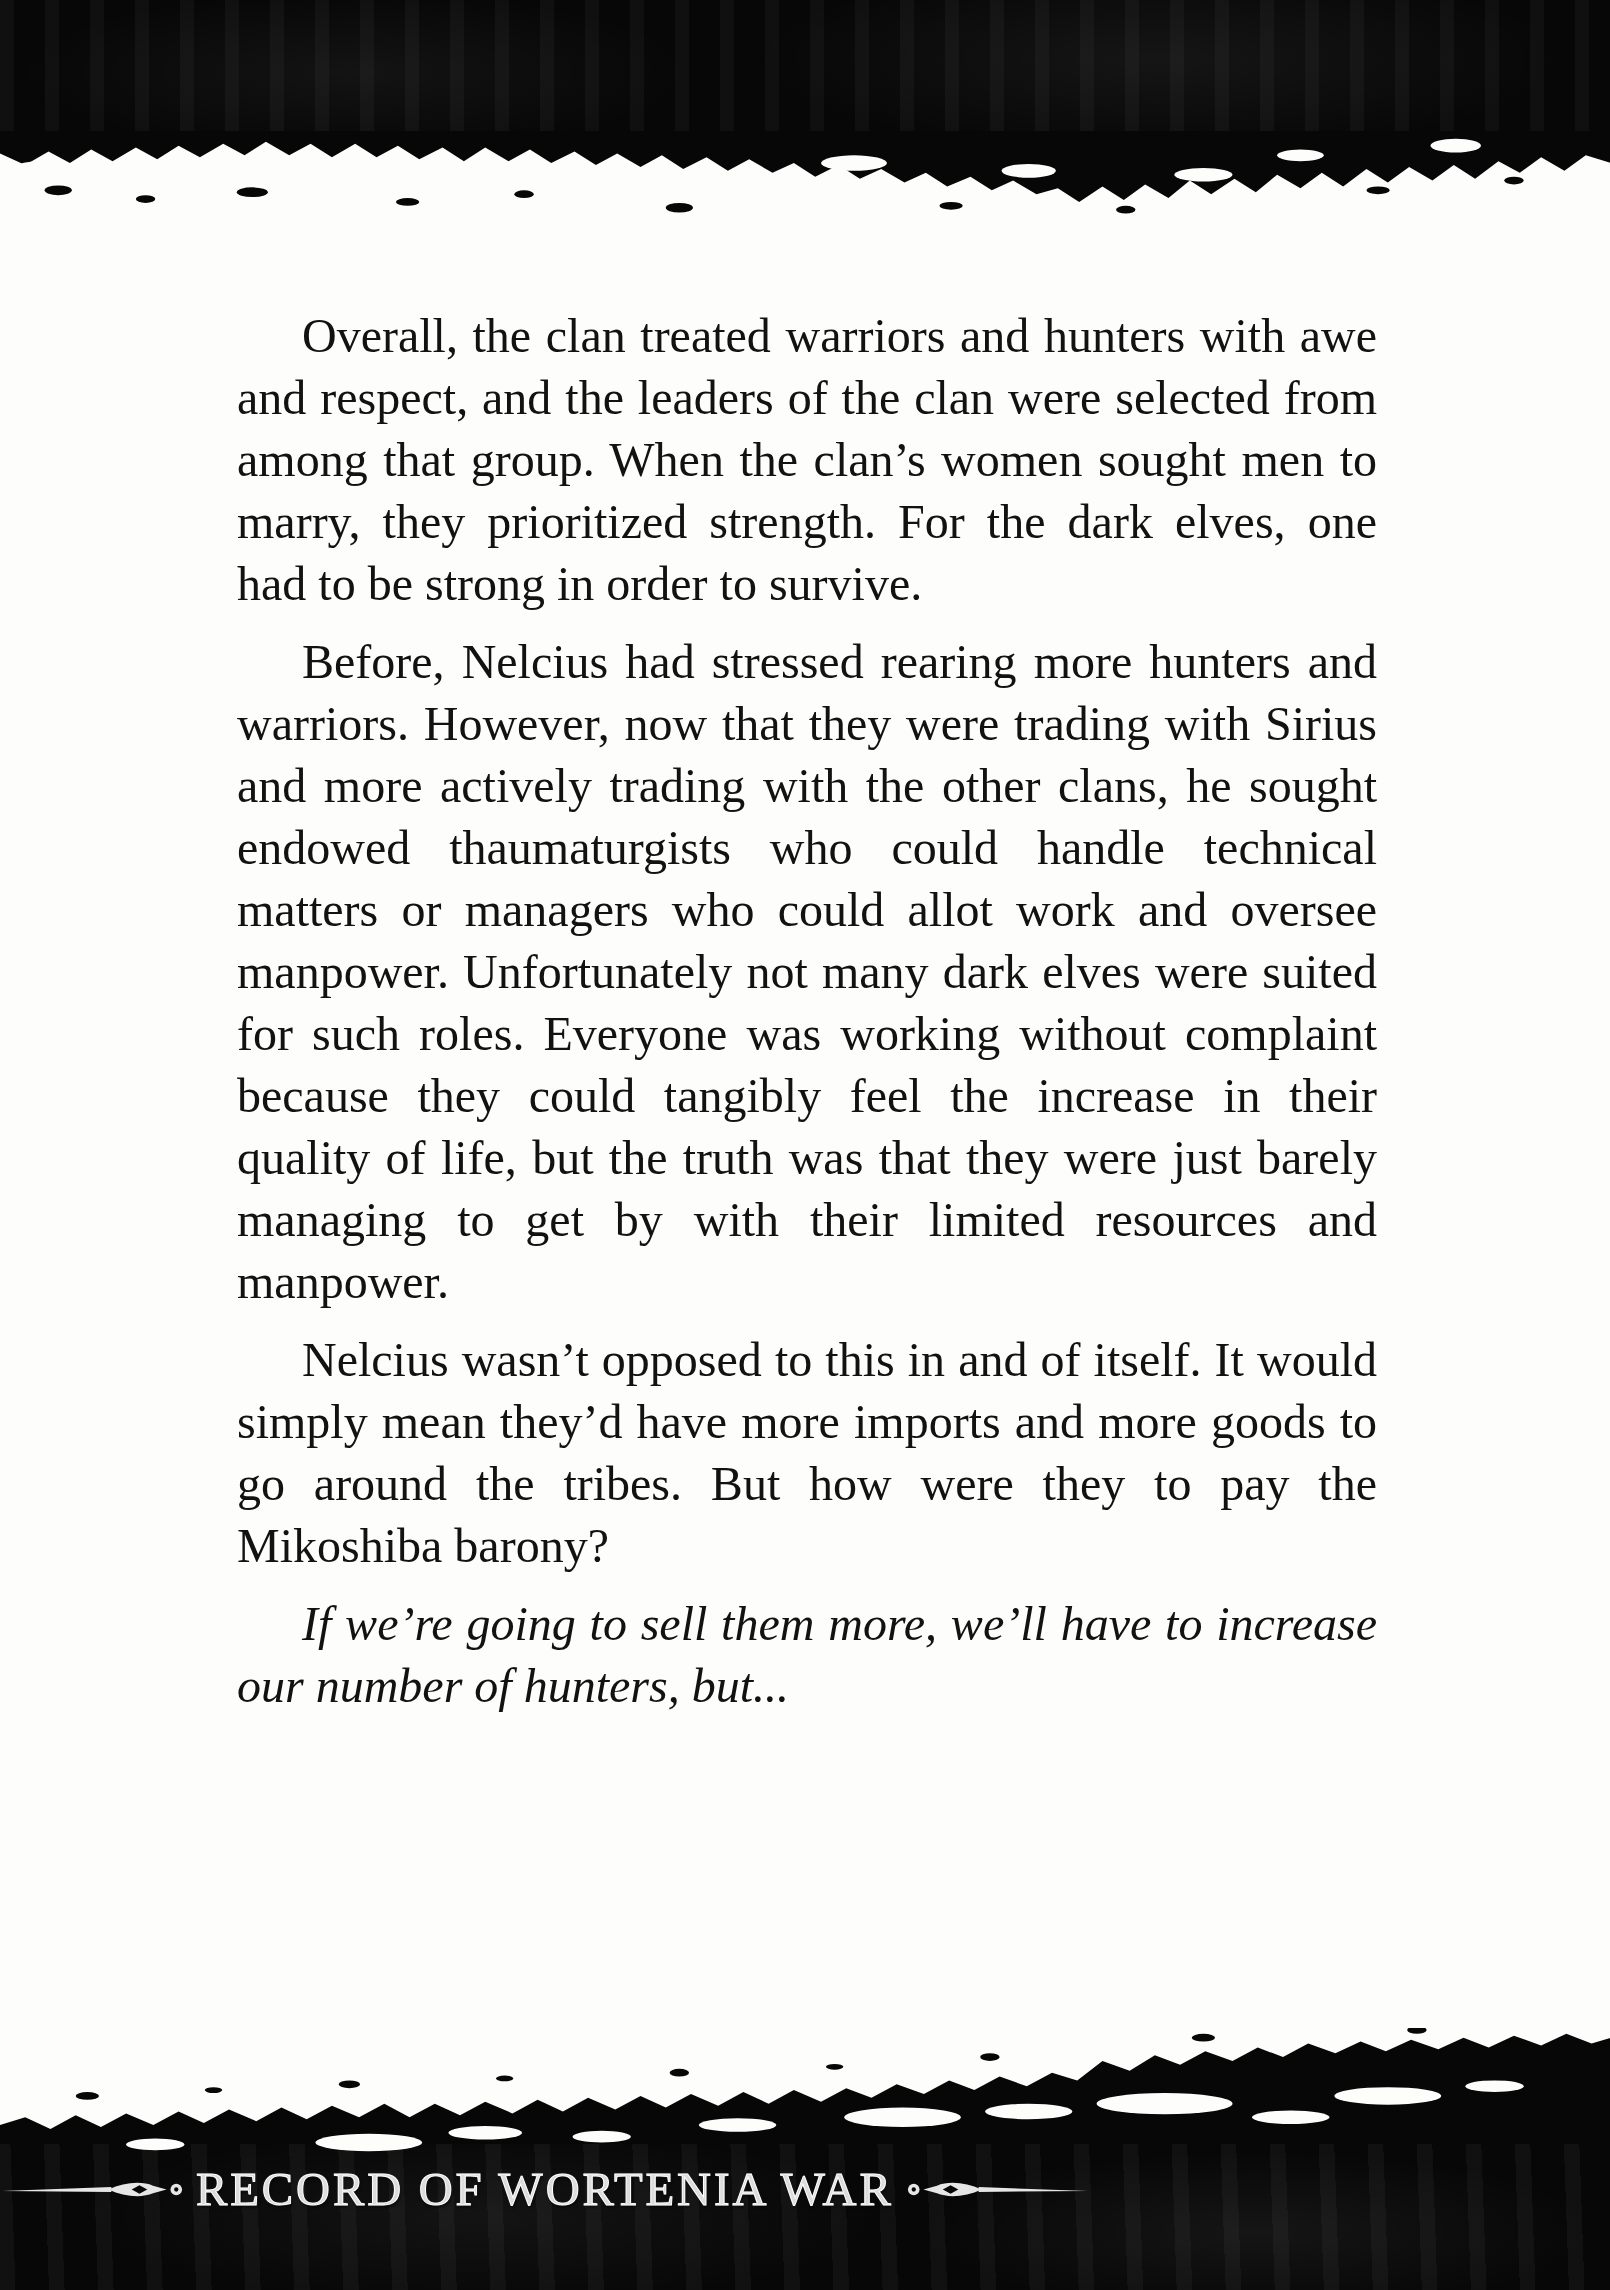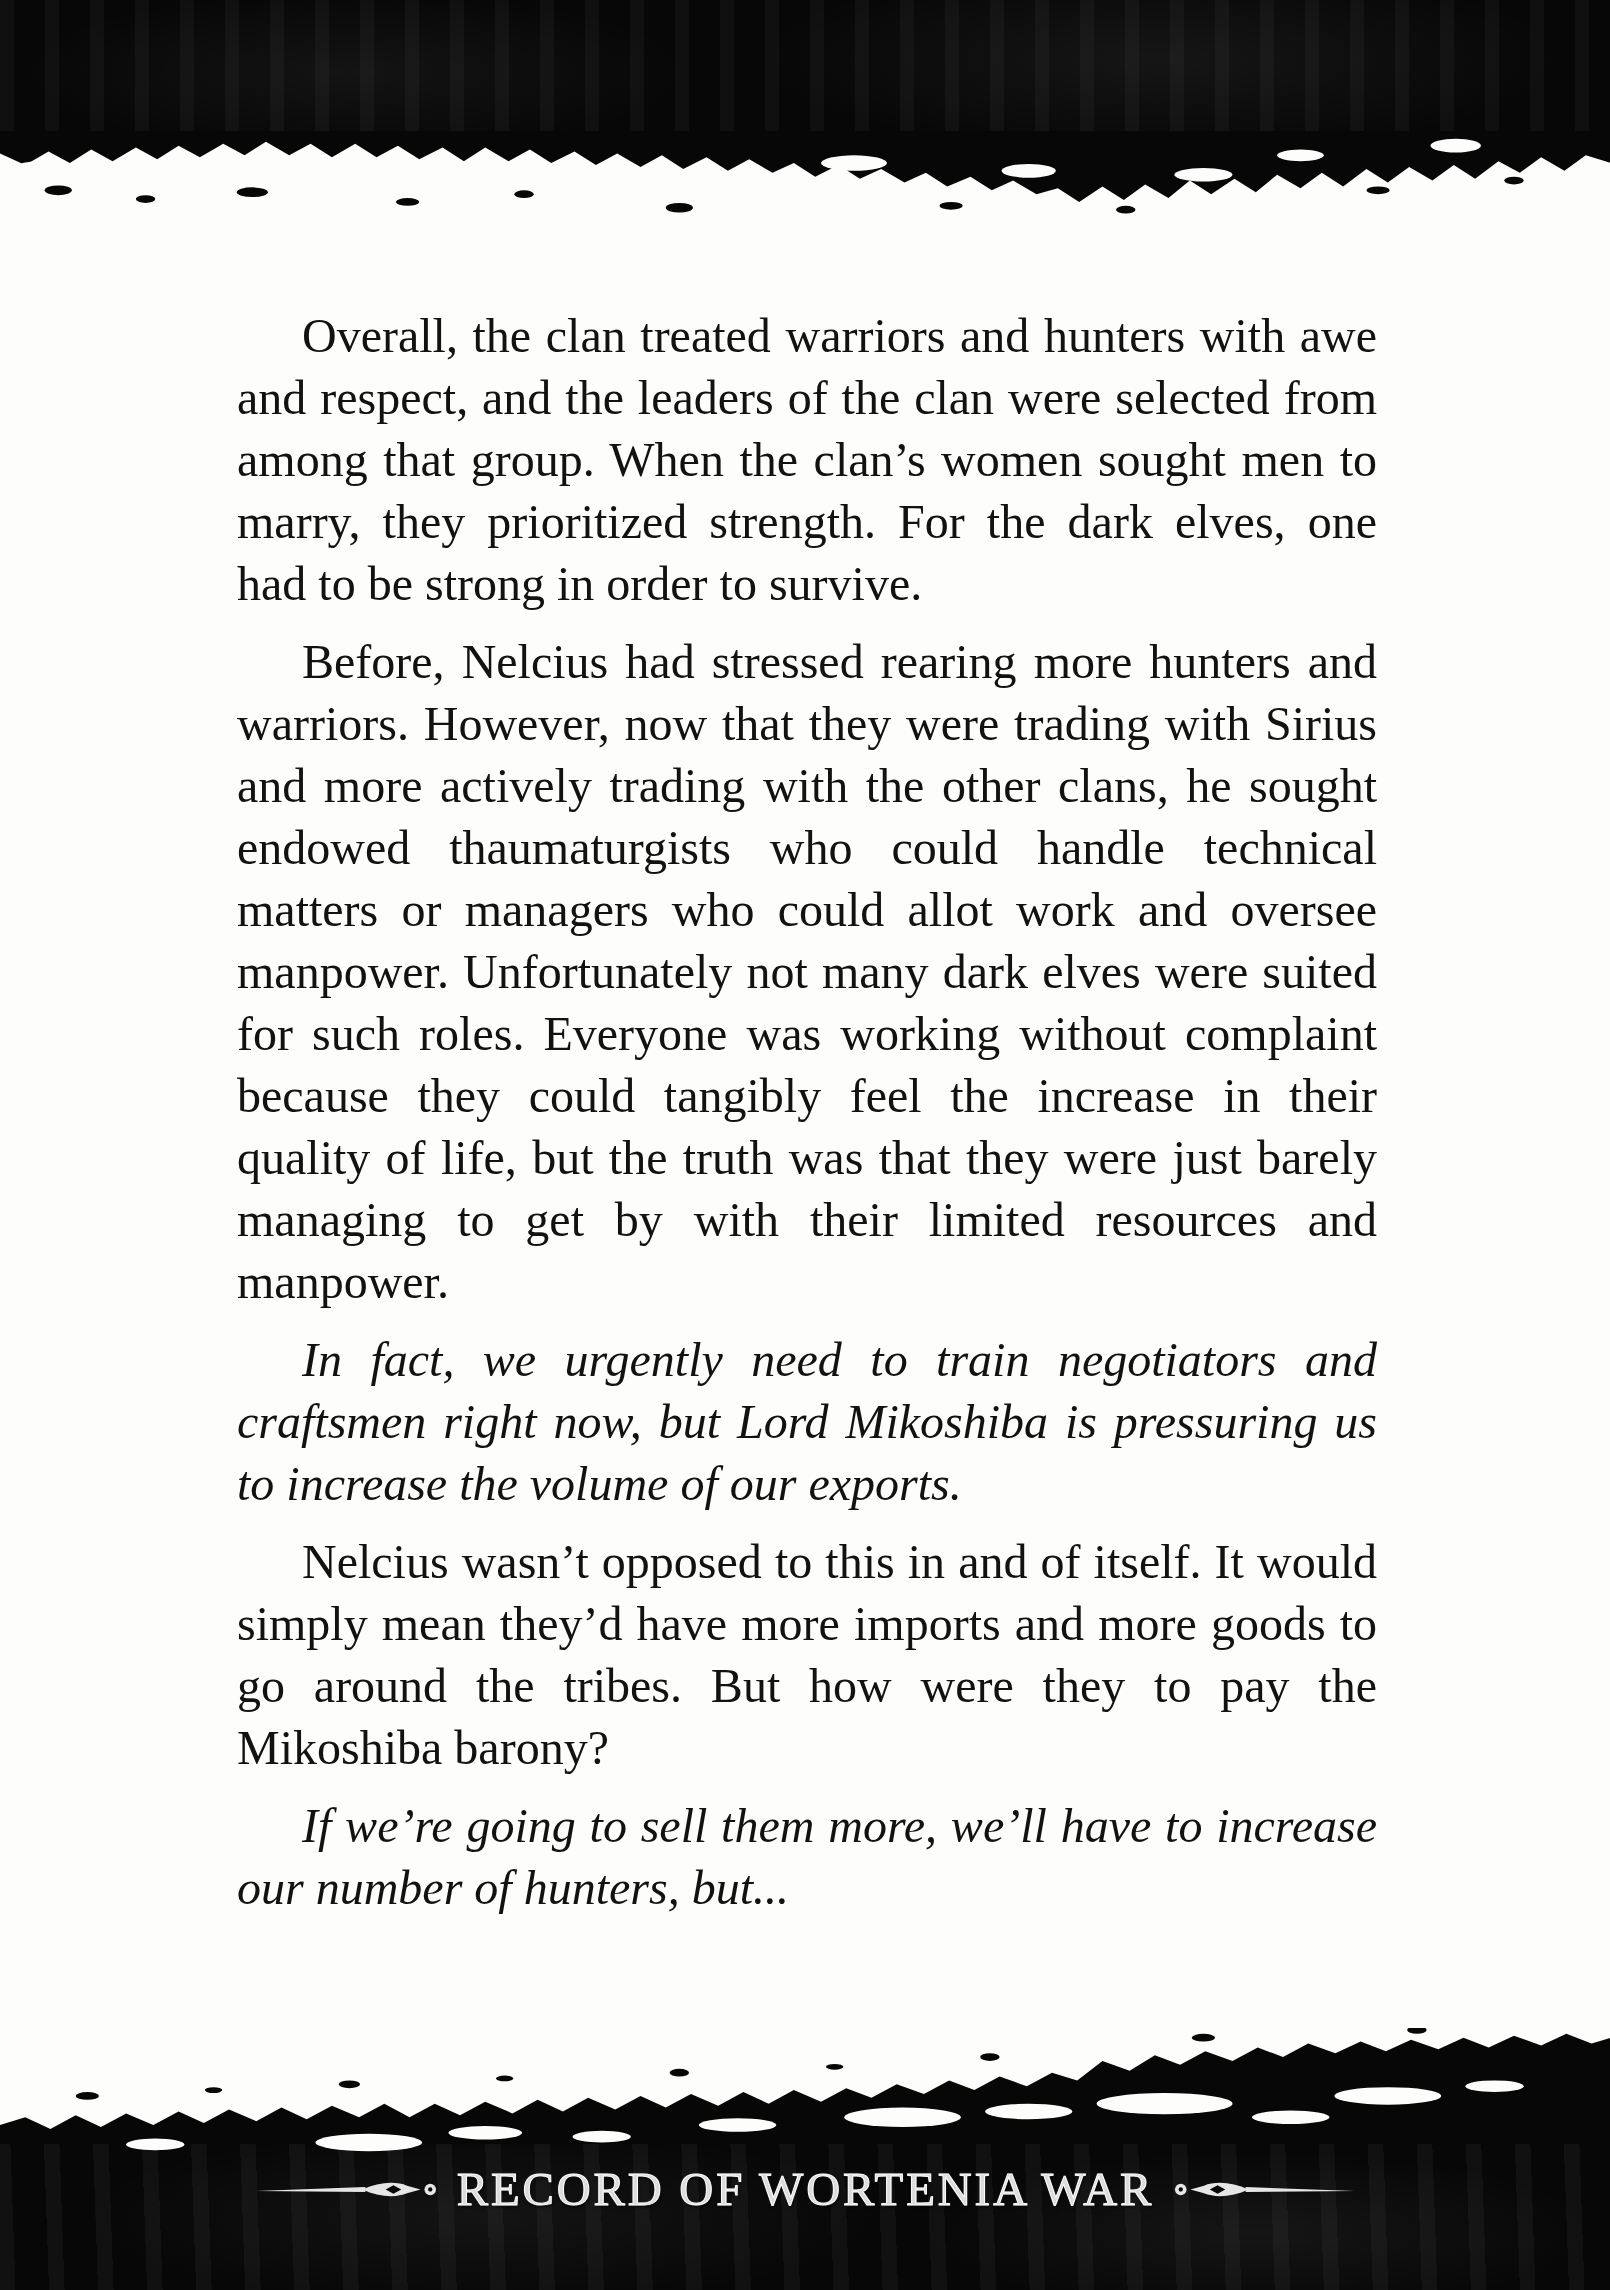--- a/index.html
+++ b/index.html
@@ -36,21 +36,21 @@
   }
   .text-block{
     position:absolute;left:221px;top:289px;width:1172px;
     font-size:48px;line-height:62px;color:var(--ink);
     text-align:justify;
   }
   .para{margin:16px;text-indent:65px;}
   .para.italic{font-style:italic;}
   .footer{
     position:absolute;bottom:74px;left:0;width:1611px;
-    display:flex;align-items:center;justify-content:center;gap:19px;
+    display:flex;align-items:center;gap:12px;
   }
   .footer-title{
     font-size:47px;letter-spacing:2.9px;white-space:nowrap;
     color:var(--title);
     -webkit-text-stroke:1px #ffffff;
     text-shadow:0 0 1.9px rgba(255,255,255,0.35), 1px 1.9px 2.9px rgba(0,0,0,0.9);
     font-weight:normal;
   }
   .flourish{display:block;}
   .flourish-fill{fill:#e6e6e6;}
@@ -87,21 +87,20 @@
     <ellipse class="gap-fill" cx="1240" cy="180" rx="30" ry="7"></ellipse>
     <ellipse class="gap-fill" cx="1340" cy="160" rx="24" ry="6"></ellipse>
     <ellipse class="gap-fill" cx="1500" cy="150" rx="26" ry="7"></ellipse>
     <ellipse class="gap-fill" cx="40" cy="172" rx="22" ry="6"></ellipse>
   </svg>
   <div class="texture texture-top"></div>
 
   <div class="text-block">
       <p class="para">Overall, the clan treated warriors and hunters with awe and respect, and the leaders of the clan were selected from among that group. When the clan’s women sought men to marry, they prioritized strength. For the dark elves, one had to be strong in order to survive.</p>
       <p class="para">Before, Nelcius had stressed rearing more hunters and warriors. However, now that they were trading with Sirius and more actively trading with the other clans, he sought endowed thaumaturgists who could handle technical matters or managers who could allot work and oversee manpower. Unfortunately not many dark elves were suited for such roles. Everyone was working without complaint because they could tangibly feel the increase in their quality of life, but the truth was that they were just barely managing to get by with their limited resources and manpower.</p>
-      <p class="para italic">In fact, we urgently need to train negotiators and craftsmen right now, but Lord Mikoshiba is pressuring us to increase the volume of our exports.</p>
       <p class="para">Nelcius wasn’t opposed to this in and of itself. It would simply mean they’d have more imports and more goods to go around the tribes. But how were they to pay the Mikoshiba barony?</p>
       <p class="para italic">If we’re going to sell them more, we’ll have to increase our number of hunters, but...</p>
     </div>
 
   <svg class="band band-bottom" viewBox="0 0 1660 270" preserveAspectRatio="none">
     <path class="band-fill" d="M0 100
       L26 92 52 104 78 90 104 102 130 88 158 100 184 86 210 98 236 84 264 96
       290 82 316 94 342 80 370 92 396 78 422 92 448 78 474 90 500 76 528 88
       554 74 580 86 606 72 634 84 660 70 686 82 712 68 740 80 766 66 792 78
       818 64 846 76 872 62 898 72 924 58 952 68 978 54 1004 64 1030 50 1058 60

